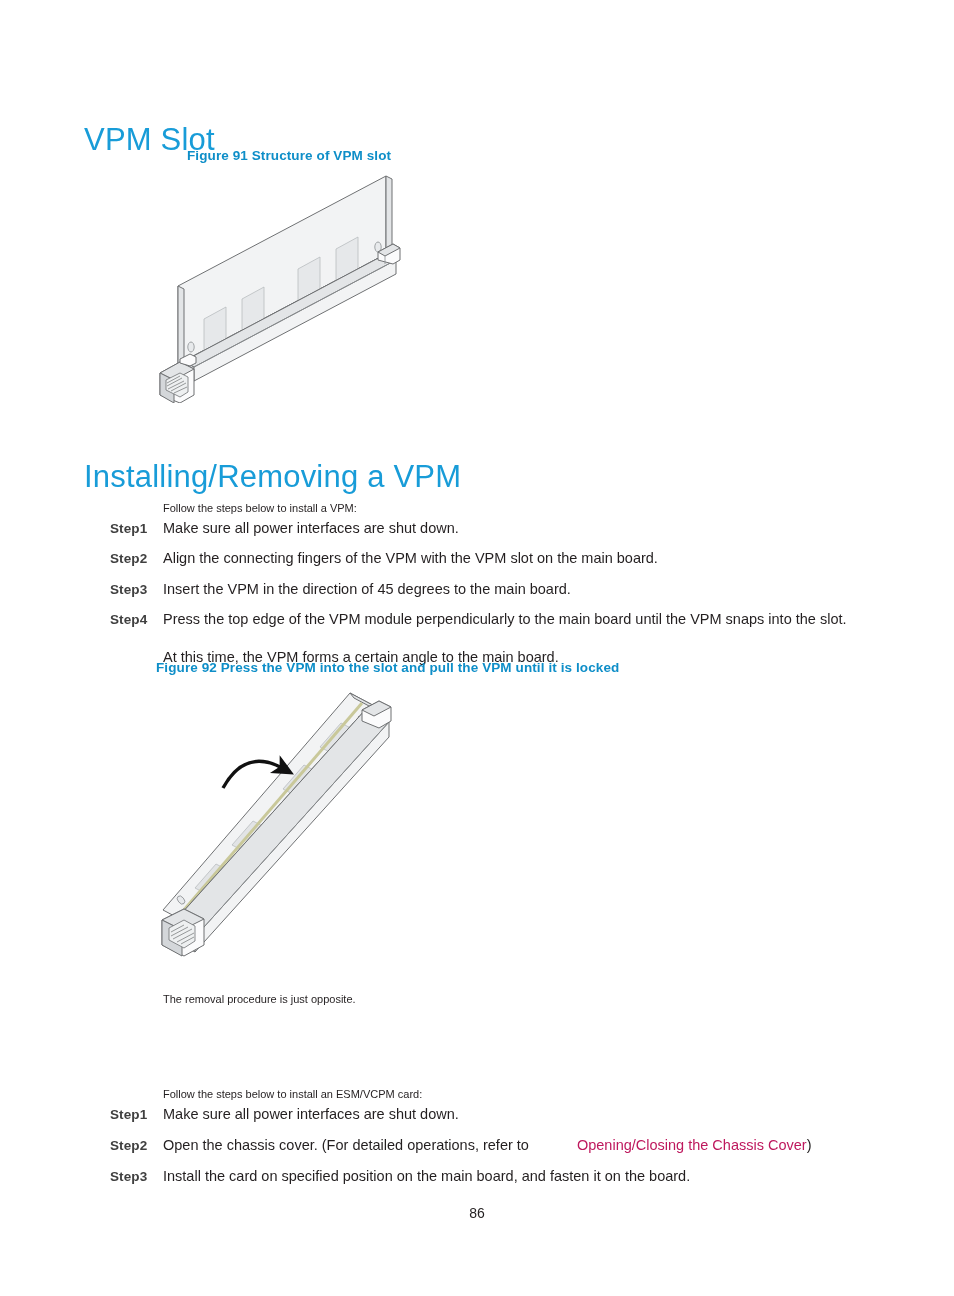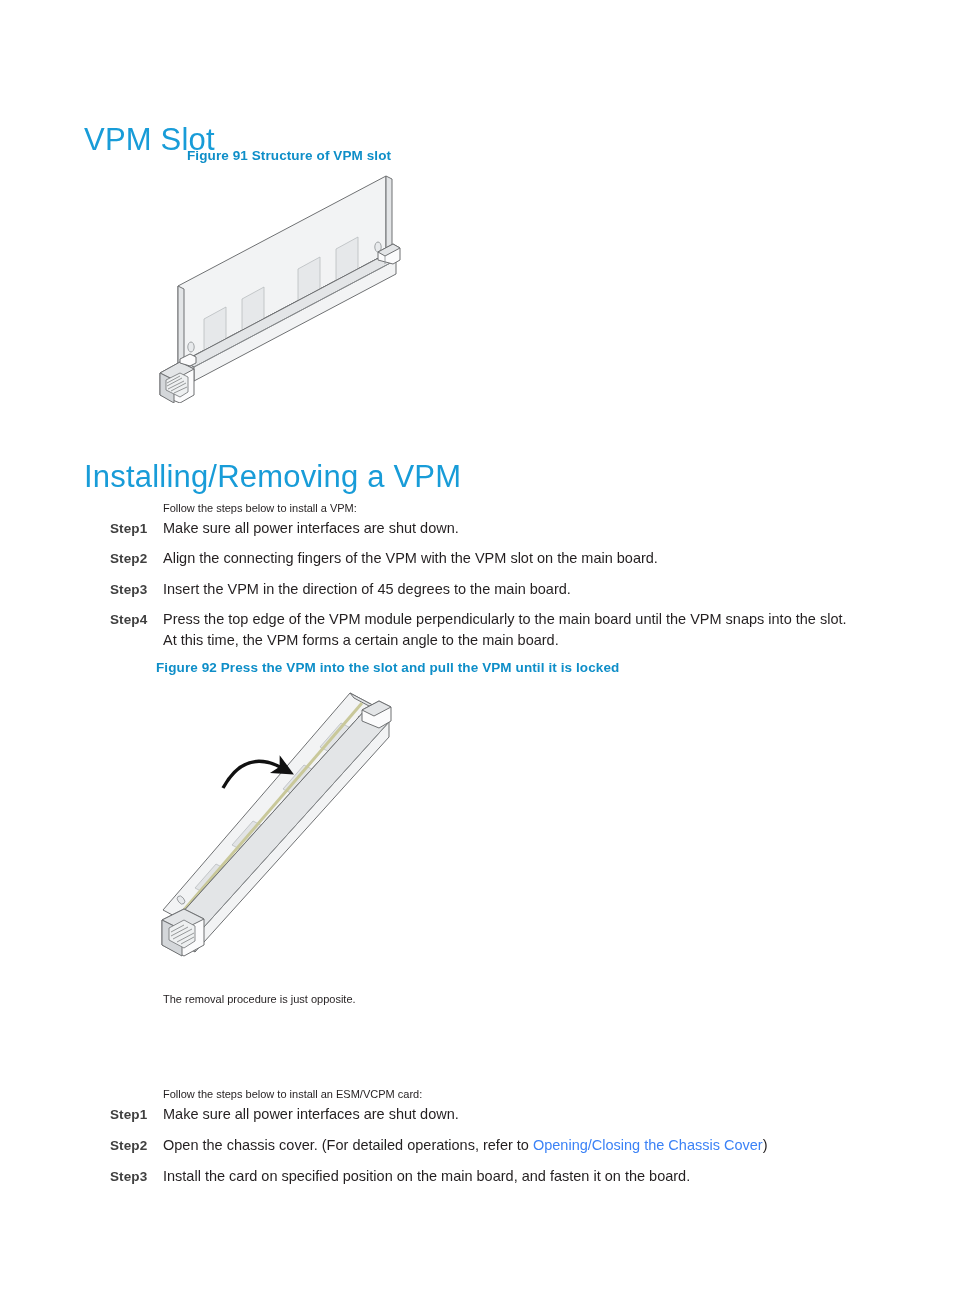--- a/index.html
+++ b/index.html
@@ -77,24 +77,25 @@
     font-weight: bold;
     font-size: 13.5px;
     letter-spacing: 0.1px;
     white-space: nowrap;
   }
   .step .txt {
     display: block;
     margin-left: 53px;
     color: #231f20;
   }
-  .step .txt .line2 { display: block; }
+  .step .txt .line2 { display: block; margin-top: 17px; }
   a.xref {
-    color: #3b82f6;
+    color: #be185d;
     text-decoration: none;
+    margin-left: 44px;
   }
 
   
   .s1-1 { top: 518px; }
   .s1-2 { top: 548px; }
   .s1-3 { top: 579px; }
   .s1-4 { top: 609px; }
   .s2-1 { top: 1104px; }
   .s2-2 { top: 1135px; }
   .s2-3 { top: 1166px; }
@@ -311,14 +312,15 @@
   <div class="step s2-2">
     <span class="lbl">Step2</span>
     <span class="txt"><span>Open the chassis cover. (For detailed operations, refer to </span><a class="xref" href="#">Opening/Closing the Chassis Cover</a><span>)</span></span>
   </div>
 
   <div class="step s2-3">
     <span class="lbl">Step3</span>
     <span class="txt">Install the card on specified position on the main board, and fasten it on the board.</span>
   </div>
 
+  <div class="page-number">86</div>
 
 </div>
 
 </body></html>

